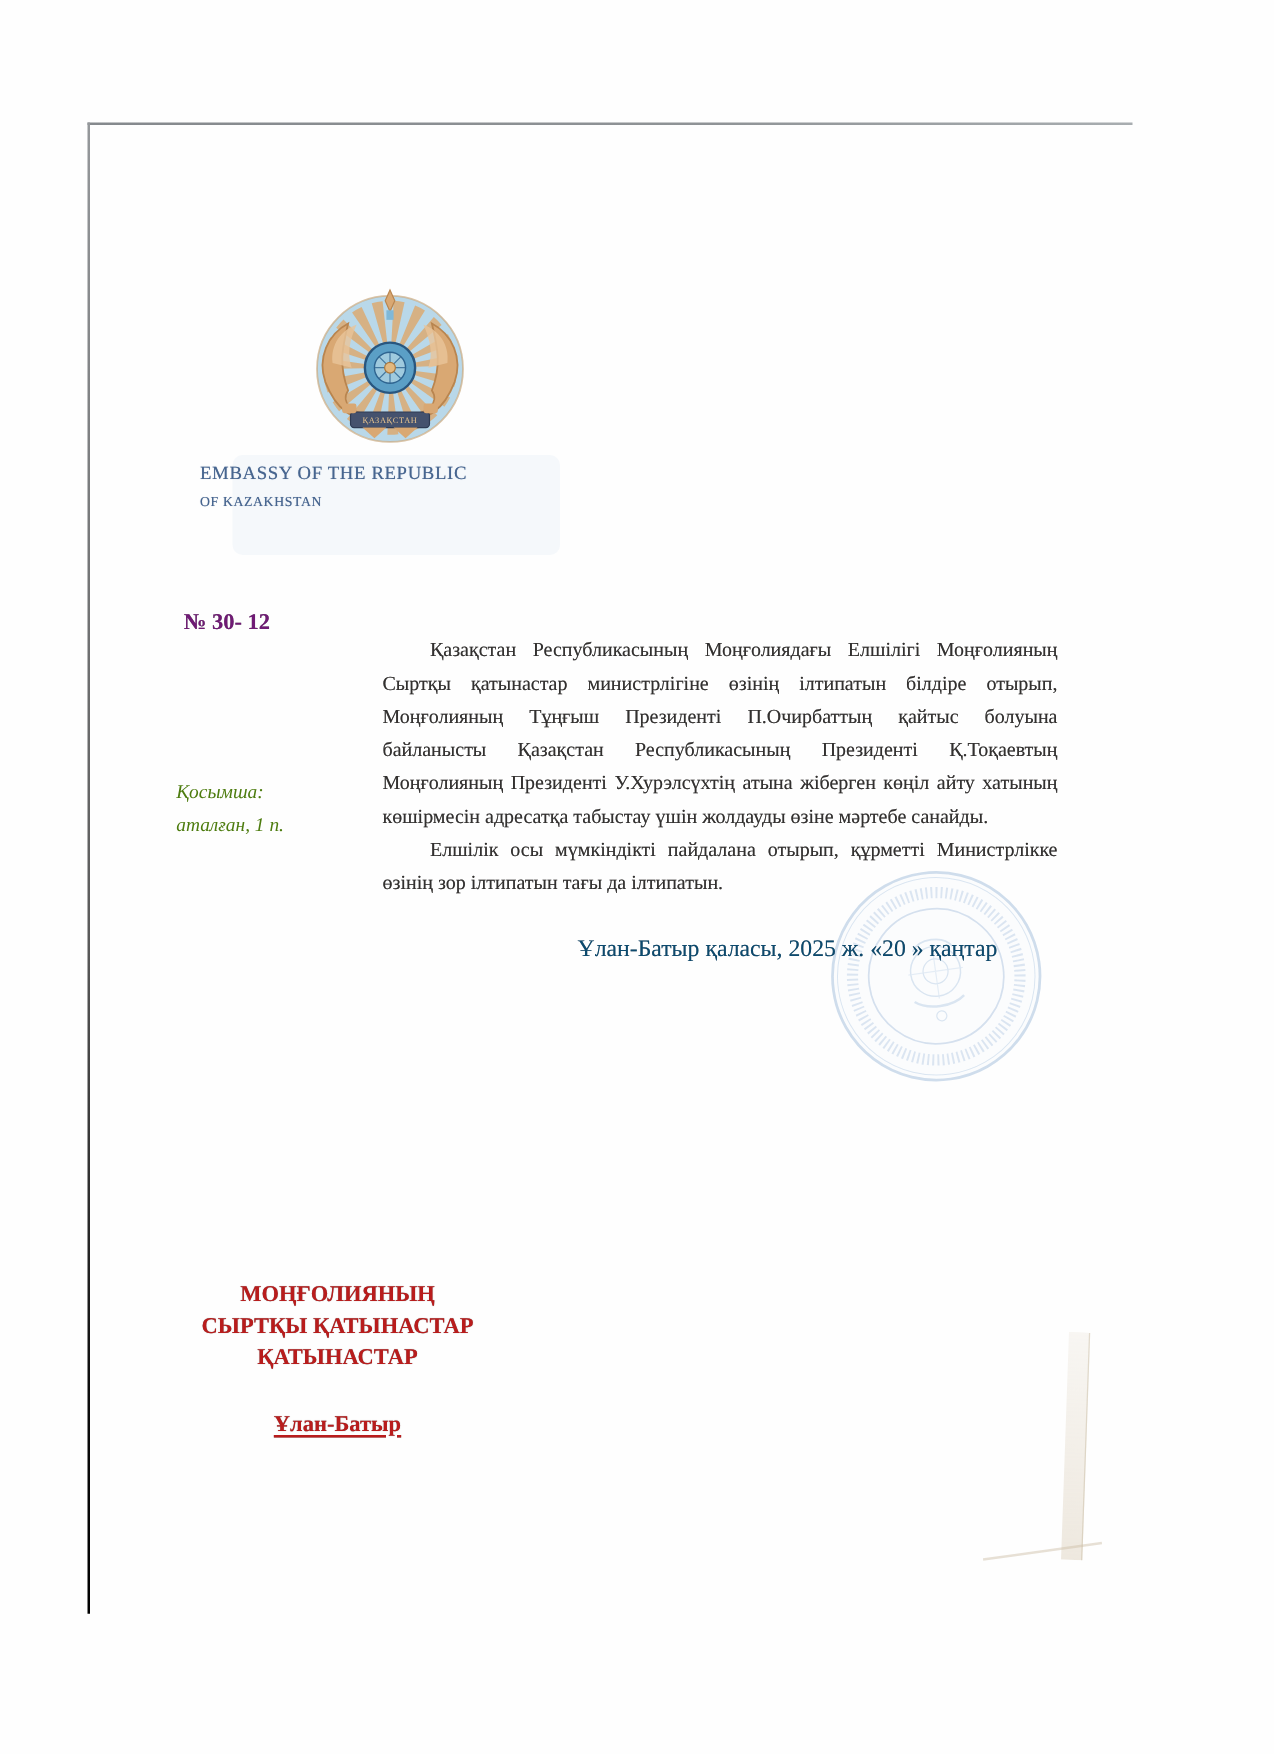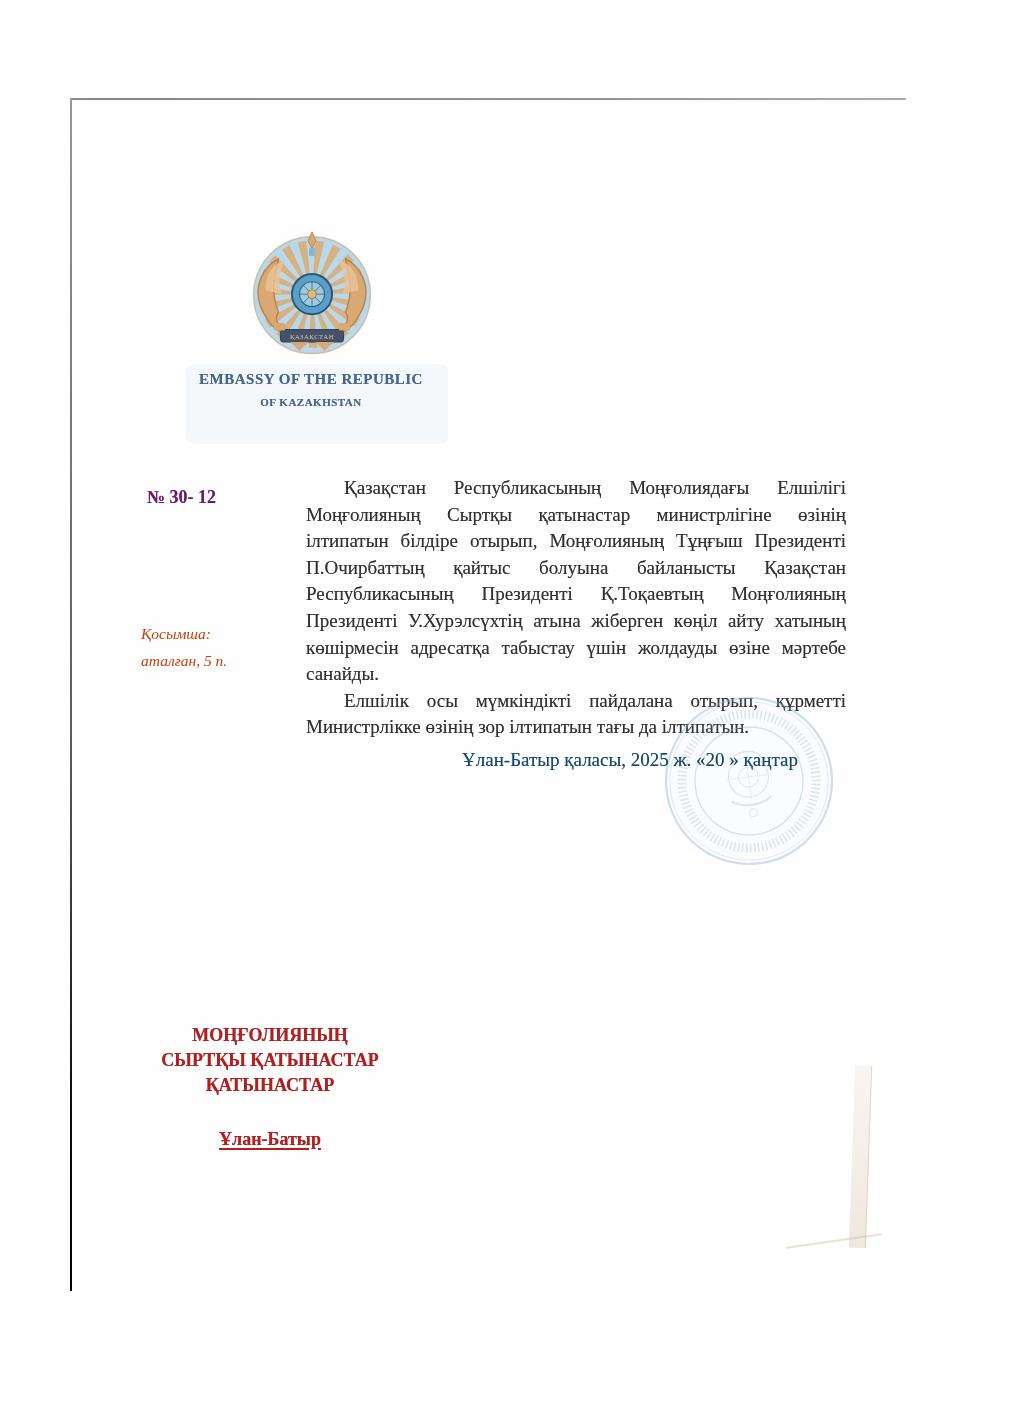--- a/index.html
+++ b/index.html
@@ -41,23 +41,22 @@
     left: 186px; top: 364px;
     width: 262px; height: 80px;
     background: rgba(205, 222, 238, 0.18);
     border-radius: 8px;
   }
 
   .embassy-caption {
     position: absolute;
     left: 160px; top: 368px;
     width: 302px;
-    text-align: center;
     color: #47658f;
-    font-weight: bold;
+    font-weight: normal;
     letter-spacing: 0.5px;
     text-shadow: 0 0 0.6px rgba(71,101,143,0.65);
   }
   .embassy-caption .line1 { font-size: 15px; line-height: 23px; }
   .embassy-caption .line2 { font-size: 11px; line-height: 23px; }
   .embassy-caption .city  { font-size: 13.5px; line-height: 25px; color: #3d64a0; }
 
   .ref-number {
     position: absolute;
     left: 147px; top: 487px;
@@ -67,28 +66,28 @@
     text-shadow: 0 0 0.5px rgba(40,40,40,0.6);
     white-space: nowrap;
   }
 
   .attachment-note {
     position: absolute;
     left: 141px; top: 620px;
     font-style: italic;
     font-size: 15.5px;
     line-height: 27px;
-    color: #c2410c;
+    color: #4d7c0f;
   }
 
   .body-text {
     position: absolute;
-    left: 306px; top: 475px;
+    left: 306px; top: 508px;
     width: 540px;
-    font-size: 19px;
+    font-size: 16px;
     line-height: 26.6px;
     color: #333130;
     text-align: justify;
     text-shadow: 0 0 0.5px rgba(45,45,45,0.55);
   }
   .body-text p { text-indent: 38px; }
 
   .dateline {
     position: absolute;
     left: 462px; top: 749px;
@@ -186,21 +185,21 @@
 
   <div class="embassy-caption">
     <div class="line1">EMBASSY OF THE REPUBLIC</div>
     <div class="line2">OF KAZAKHSTAN</div>
   </div>
 
   <div class="ref-number">№ 30- 12</div>
 
   <div class="attachment-note">
     <div>Қосымша:</div>
-    <div>аталған, 5 п.</div>
+    <div>аталған, 1 п.</div>
   </div>
 
   <div class="body-text">
     <p>Қазақстан Республикасының Моңғолиядағы Елшілігі Моңғолияның Сыртқы қатынастар министрлігіне өзінің ілтипатын білдіре отырып, Моңғолияның Тұңғыш Президенті П.Очирбаттың қайтыс болуына байланысты Қазақстан Республикасының Президенті Қ.Тоқаевтың Моңғолияның Президенті У.Хурэлсүхтің атына жіберген көңіл айту хатының көшірмесін адресатқа табыстау үшін жолдауды өзіне мәртебе санайды.</p>
     <p>Елшілік осы мүмкіндікті пайдалана отырып, құрметті Министрлікке өзінің зор ілтипатын тағы да ілтипатын.</p>
   </div>
 
   <div class="dateline">Ұлан-Батыр қаласы, 2025 ж.  «20 » қаңтар</div>
 
   <div class="stamp">

